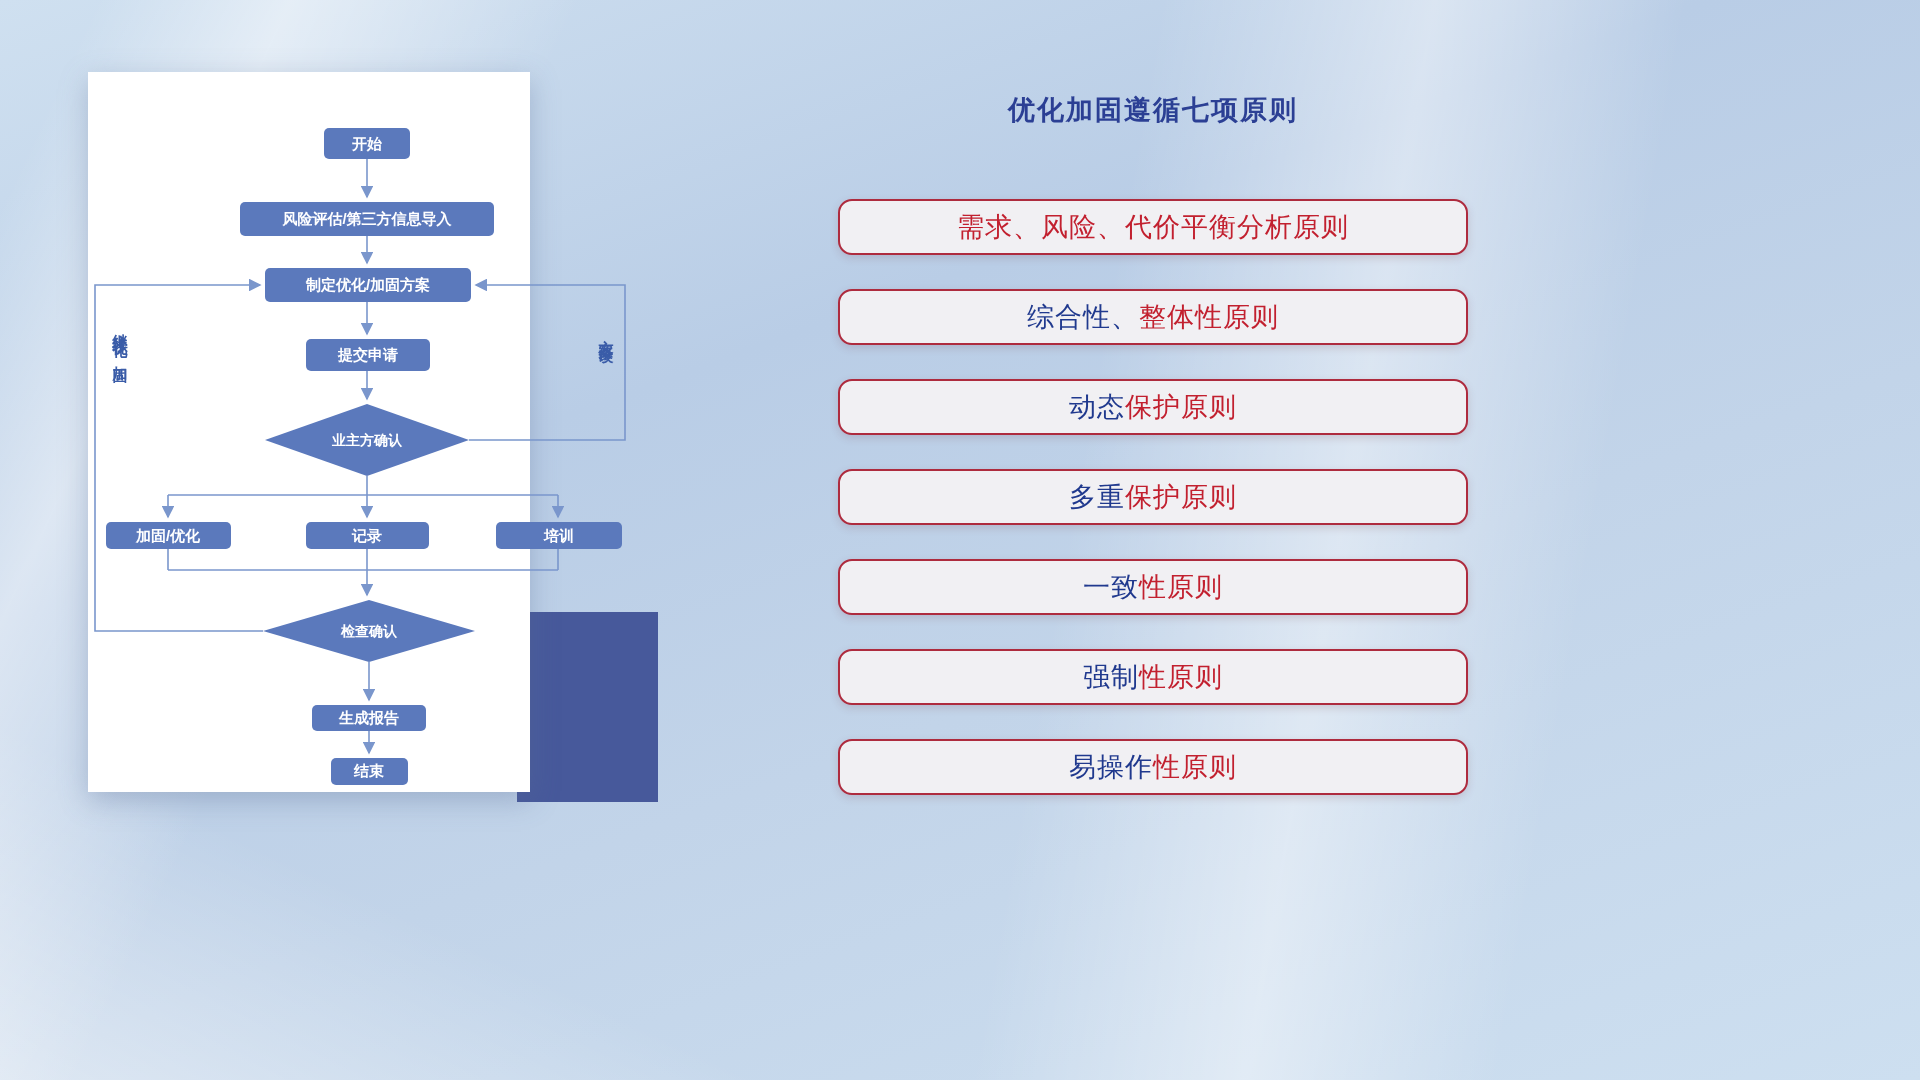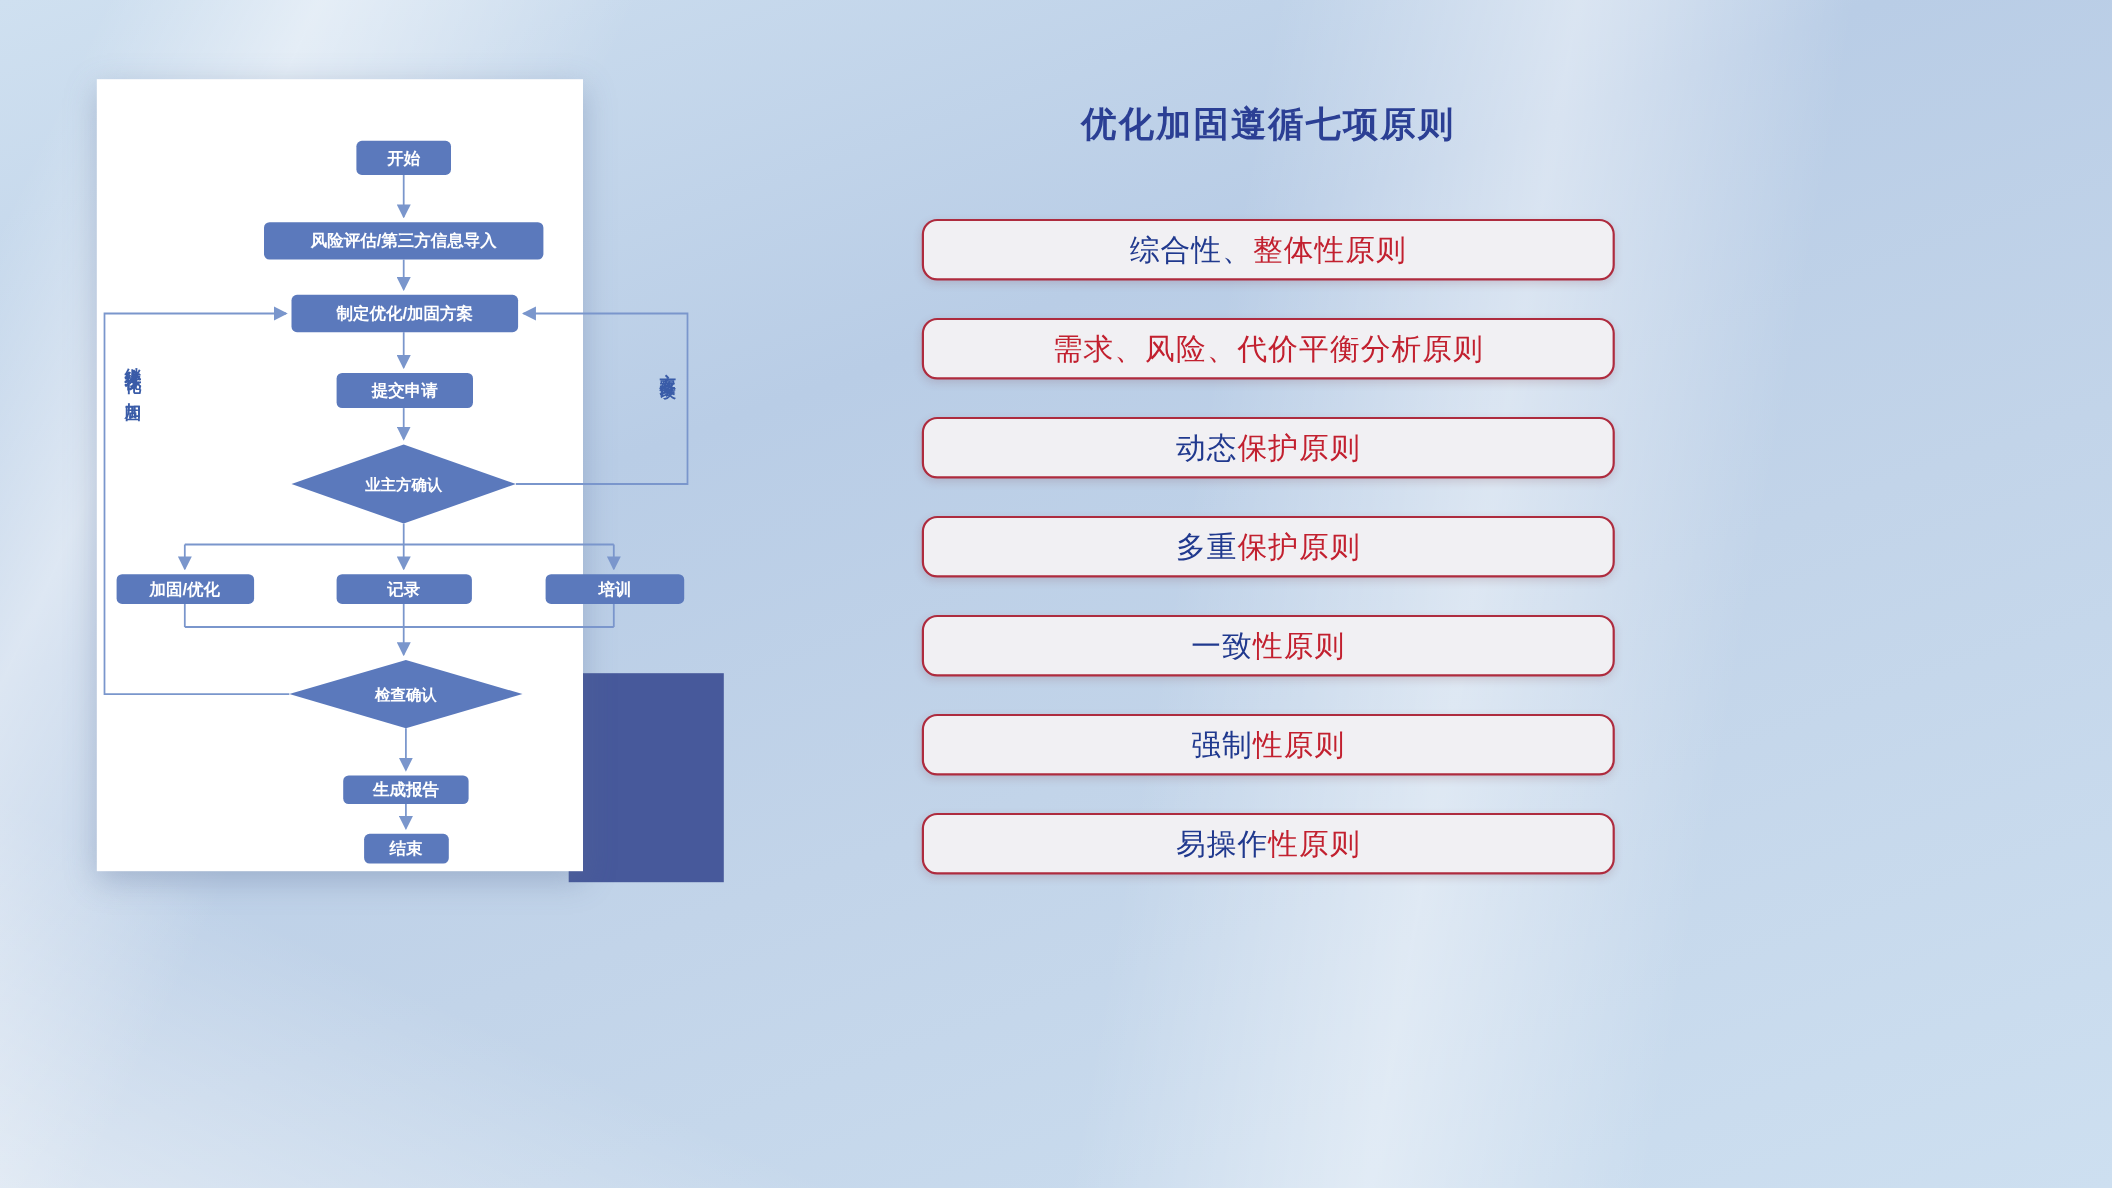--- a/index.html
+++ b/index.html
@@ -44,21 +44,21 @@
   #arrowhead path{fill:var(--line-color);}
   .vlabel{
     position:absolute;writing-mode:vertical-lr;text-orientation:upright;
     color:var(--side-label);font-weight:bold;font-size:15px;letter-spacing:3px;
   }
   .vlabel.left{left:22px;top:250px;}
   .vlabel.right{left:508px;top:255px;}
   .right-panel{position:absolute;left:838px;top:0;width:630px;height:1080px;}
   .title{
     position:absolute;left:0;top:92px;width:630px;text-align:center;
-    font-size:32px;font-weight:bold;color:var(--title-blue);letter-spacing:2px;
+    font-size:27px;font-weight:bold;color:var(--title-blue);letter-spacing:2px;
   }
   .principles{position:absolute;left:0;top:199px;width:630px;}
   .pill{
     width:630px;height:56px;margin-bottom:34px;
     background:var(--pill-bg);
     border:2px solid var(--pill-border);
     border-radius:14px;
     display:flex;align-items:center;justify-content:center;
     font-size:27px;letter-spacing:1px;
     box-shadow:0 3px 8px rgba(120,60,70,0.18);
@@ -136,25 +136,25 @@
   </svg>
 
   <div class="vlabel left">继续优化/加固</div>
   <div class="vlabel right">方案修改</div>
 </div>
 
 <div class="right-panel">
   <div class="title">优化加固遵循七项原则</div>
   <div class="principles" id="principles">
       <div class="pill">
+        <span class="seg-red">需求、风险、代价平衡分析原则</span>
+      </div>
+      <div class="pill">
         <span class="seg-blue">综合性、</span>
         <span class="seg-red">整体性原则</span>
-      </div>
-      <div class="pill">
-        <span class="seg-red">需求、风险、代价平衡分析原则</span>
       </div>
       <div class="pill">
         <span class="seg-blue">动态</span>
         <span class="seg-red">保护原则</span>
       </div>
       <div class="pill">
         <span class="seg-blue">多重</span>
         <span class="seg-red">保护原则</span>
       </div>
       <div class="pill">

